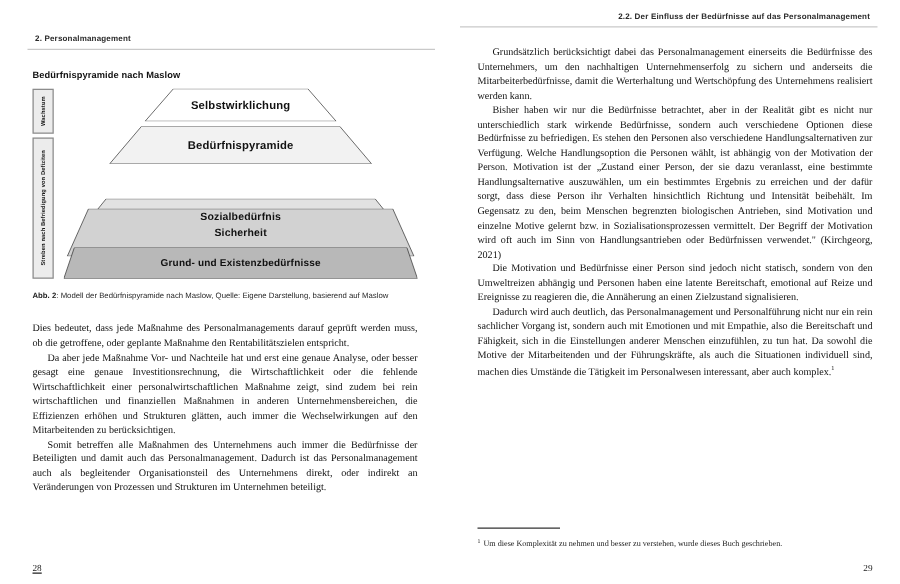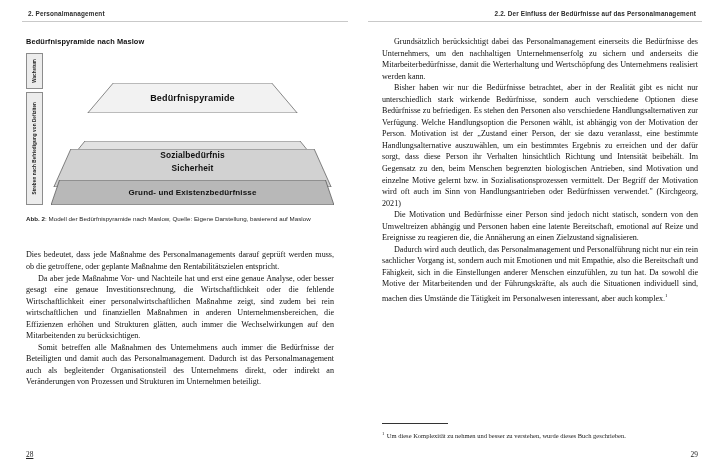--- a/index.html
+++ b/index.html
@@ -17,21 +17,21 @@
     width: 720px;
     height: 467px;
   }
 
   .page {
     position: relative;
     height: 467px;
     background: #ffffff;
   }
 
-  .page-left  { width: 360px; padding: 9px 26px 0 26px; }
+  .page-left  { width: 360px; padding: 27px 26px 0 26px; }
   .page-right { width: 360px; padding: 9px 22px 0 22px; }
 
   
   .runhead {
     font-family: "Liberation Sans", sans-serif;
     font-size: 6.4px;
     font-weight: 700;
     color: #2b2b2b;
     letter-spacing: 0.15px;
     height: 10px;
@@ -154,21 +154,21 @@
     font-family: "Liberation Serif", serif;
     font-size: 8.1px;
     line-height: 11.55px;
     color: #111;
     text-align: justify;
     hyphens: manual;
   }
   .body-text p { margin: 0; }
   .body-text p.indent { text-indent: 12px; }
 
-  .left-body { margin-top: 26px; }
+  .left-body { margin-top: 16px; }
   .right-body { margin-top: 14px; }
 
   
   .footnote-area {
     position: absolute;
     left: 22px;
     right: 22px;
     bottom: 26px;
   }
   .footnote-rule {
@@ -228,20 +228,26 @@
           <div class="axis-box axis-box-growth">
             <span class="axis-label">Wachstum</span>
           </div>
           <div class="axis-box axis-box-deficit">
             <span class="axis-label">Streben nach Befriedigung von Defiziten</span>
           </div>
         </div>
 
         <div class="pyramid">
 
+          <div class="tier tier-0">
+            <svg viewBox="0 0 100 26" preserveAspectRatio="none">
+              <polygon points="31,0 69,0 77,26 23,26" fill="#ffffff" stroke="#2a2a2a" stroke-width="0.55" vector-effect="non-scaling-stroke"></polygon>
+            </svg>
+            <span class="tier-label">Selbstwirklichung</span>
+          </div>
 
           <div class="tier tier-1">
             <svg viewBox="0 0 100 30" preserveAspectRatio="none">
               <polygon points="22,0 78,0 87,30 13,30" fill="#f2f2f2" stroke="#2a2a2a" stroke-width="0.55" vector-effect="non-scaling-stroke"></polygon>
             </svg>
             <span class="tier-label">Bedürfnispyramide</span>
           </div>
 
           <div class="tier tier-2">
             <svg viewBox="0 0 100 28" preserveAspectRatio="none">

